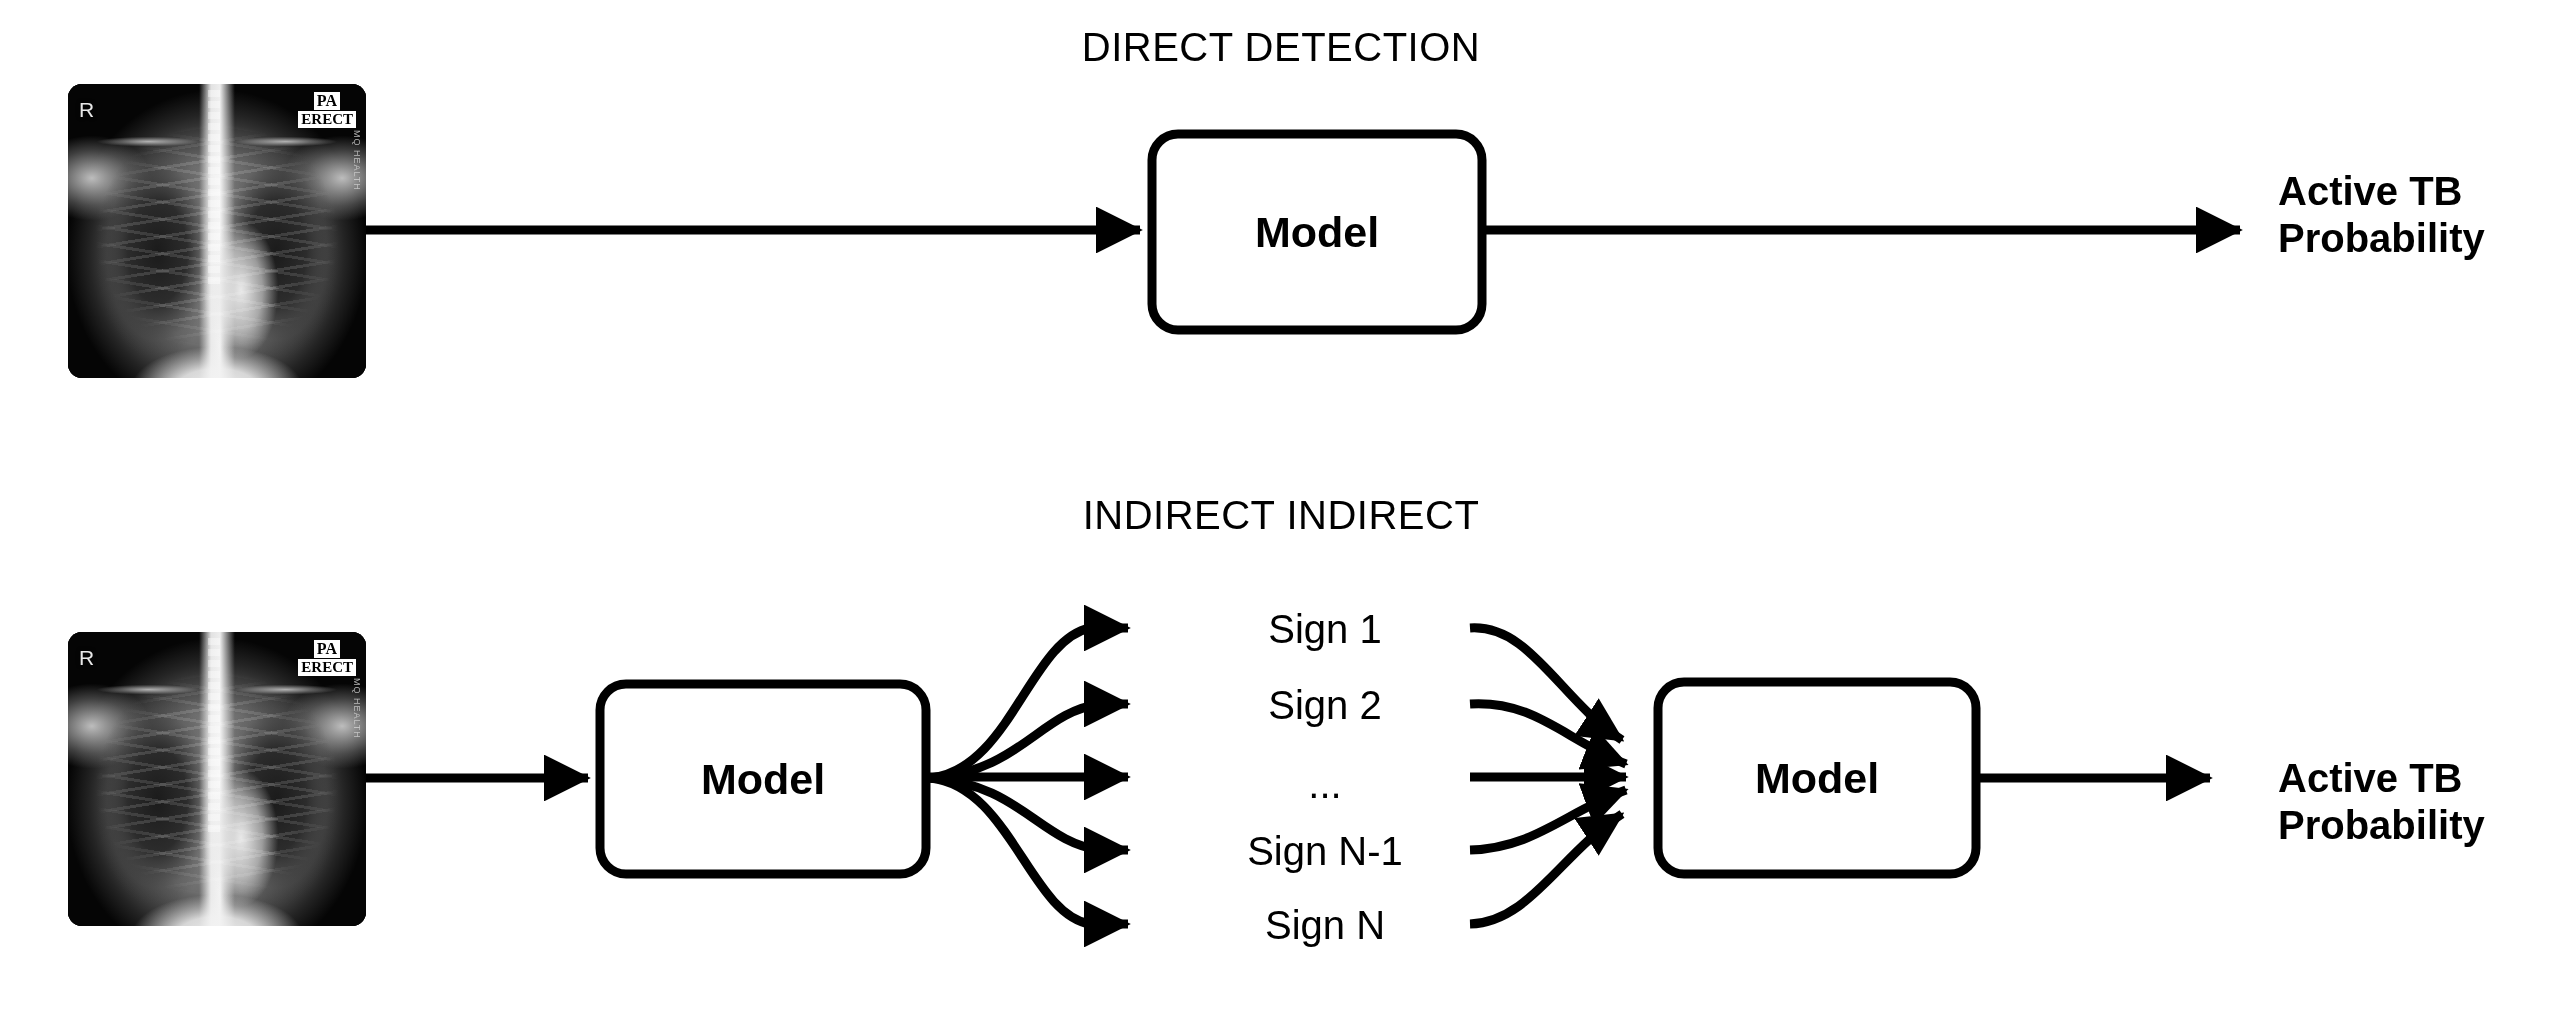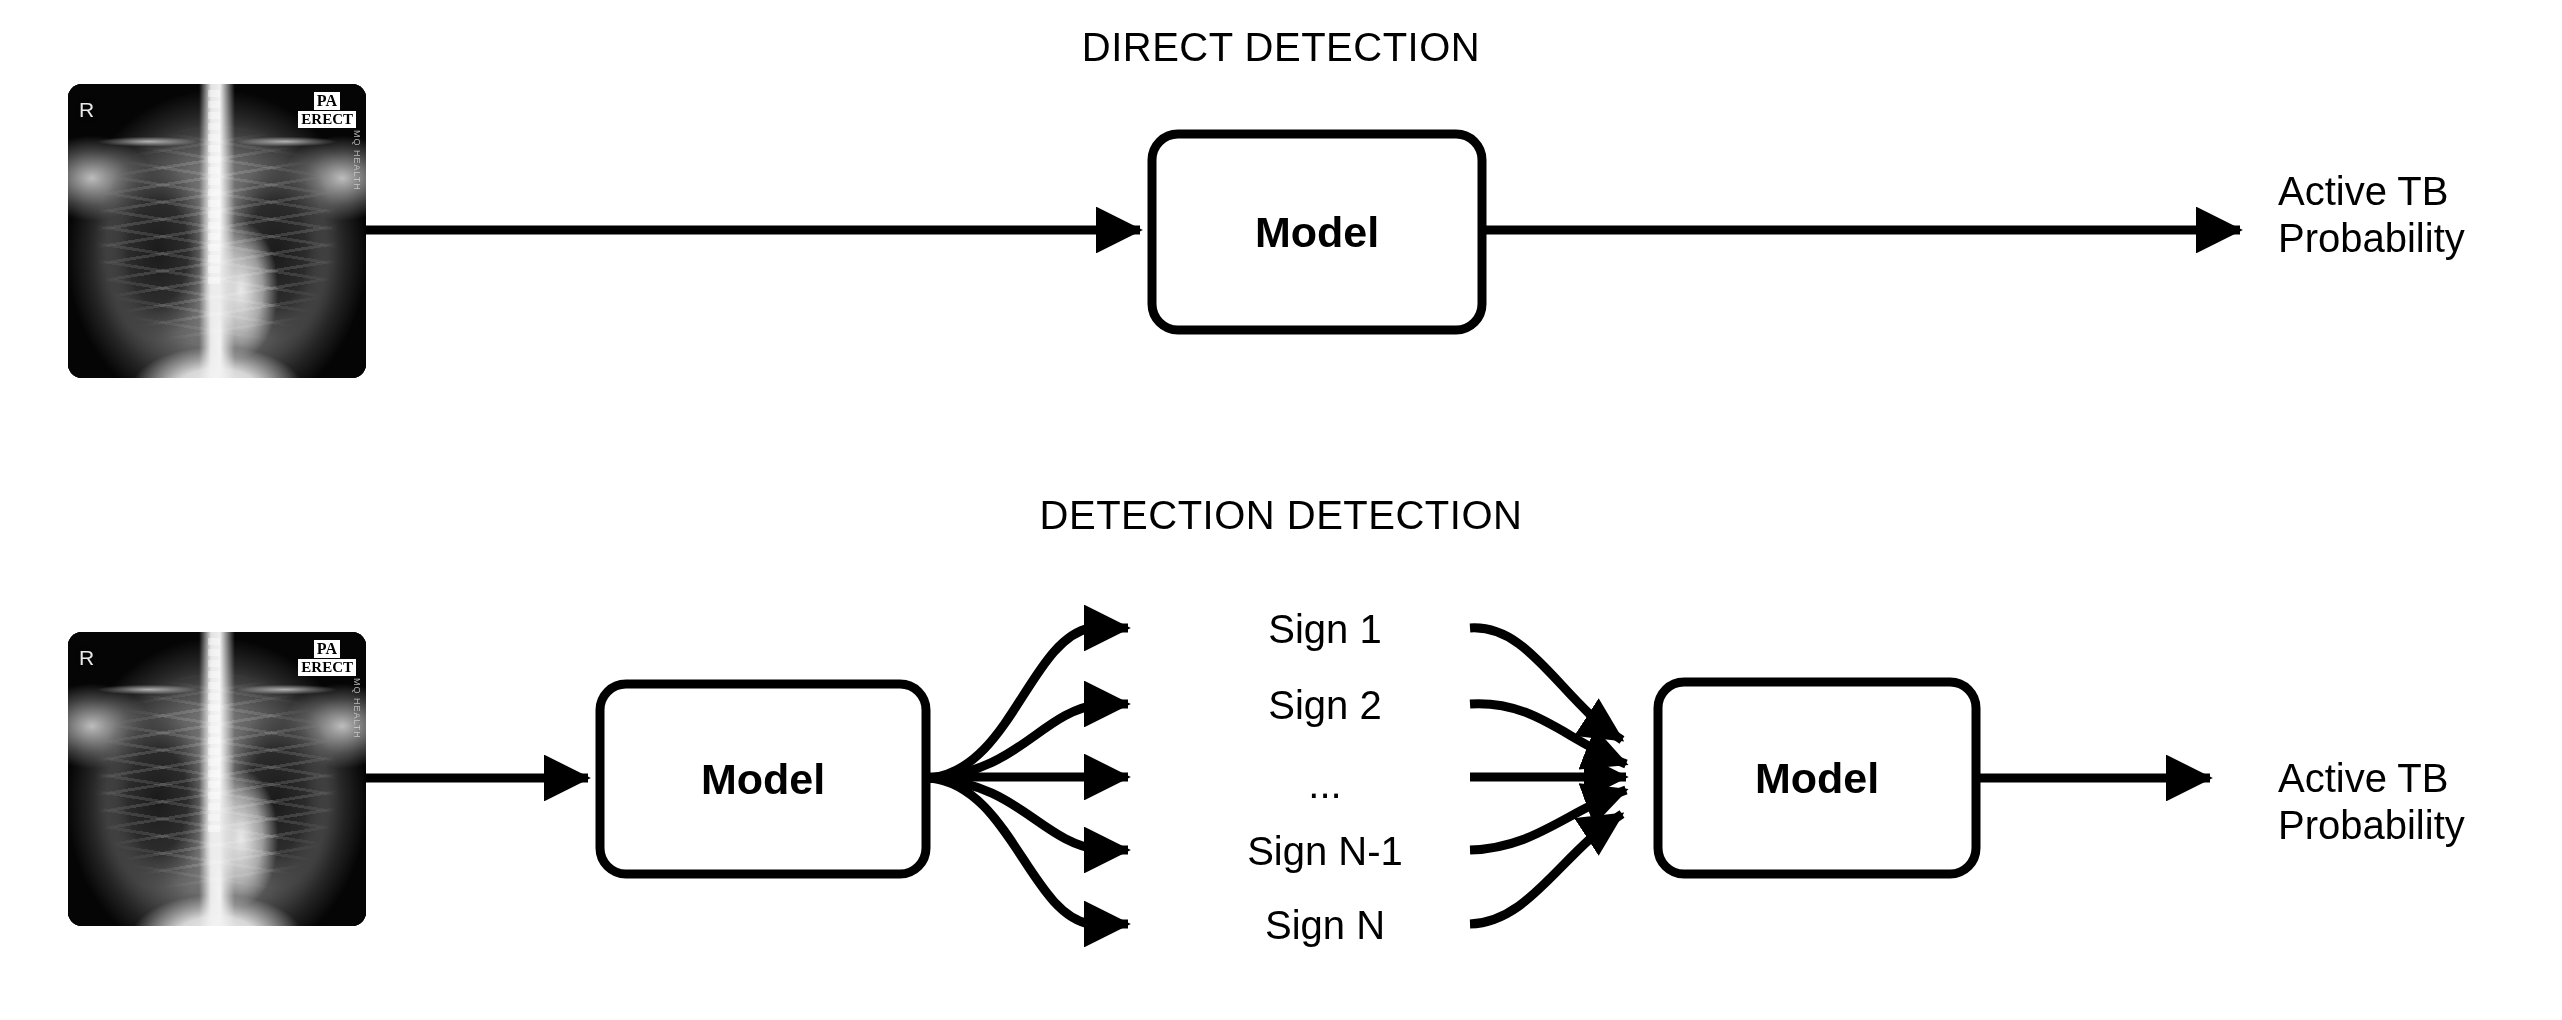--- a/index.html
+++ b/index.html
@@ -47,20 +47,21 @@
     font-size: 40px;
     fill: #000;
     font-family: "Liberation Sans", sans-serif;
   }
   .out-label {
     position: absolute;
     font-size: 40px;
     line-height: 1.18;
     color: #000;
     white-space: pre-line;
+    font-weight: bold;
   }
   #out-direct { left: 2278px; top: 168px; }
   #out-indirect { left: 2278px; top: 755px; }
 
   
   .xray {
     position: absolute;
     width: 298px;
     height: 294px;
     border-radius: 14px;
@@ -174,21 +175,21 @@
     opacity: 0.85;
   }
 </style>
 </head>
 <body>
 
 <div id="canvas">
 
   <div class="section-title" id="title-direct">DIRECT DETECTION</div>
 
-  <div class="section-title" id="title-indirect">DETECTION DETECTION</div>
+  <div class="section-title" id="title-indirect">INDIRECT INDIRECT</div>
 
   <div class="xray" id="xray-direct">
     <div class="xray-inner">
       <div class="ribs"></div>
       <div class="ribs2"></div>
       <div class="clavicles"></div>
       <div class="spine"></div>
     </div>
     <div class="marker-r">R</div>
     <div class="marker-pa">PA</div>

